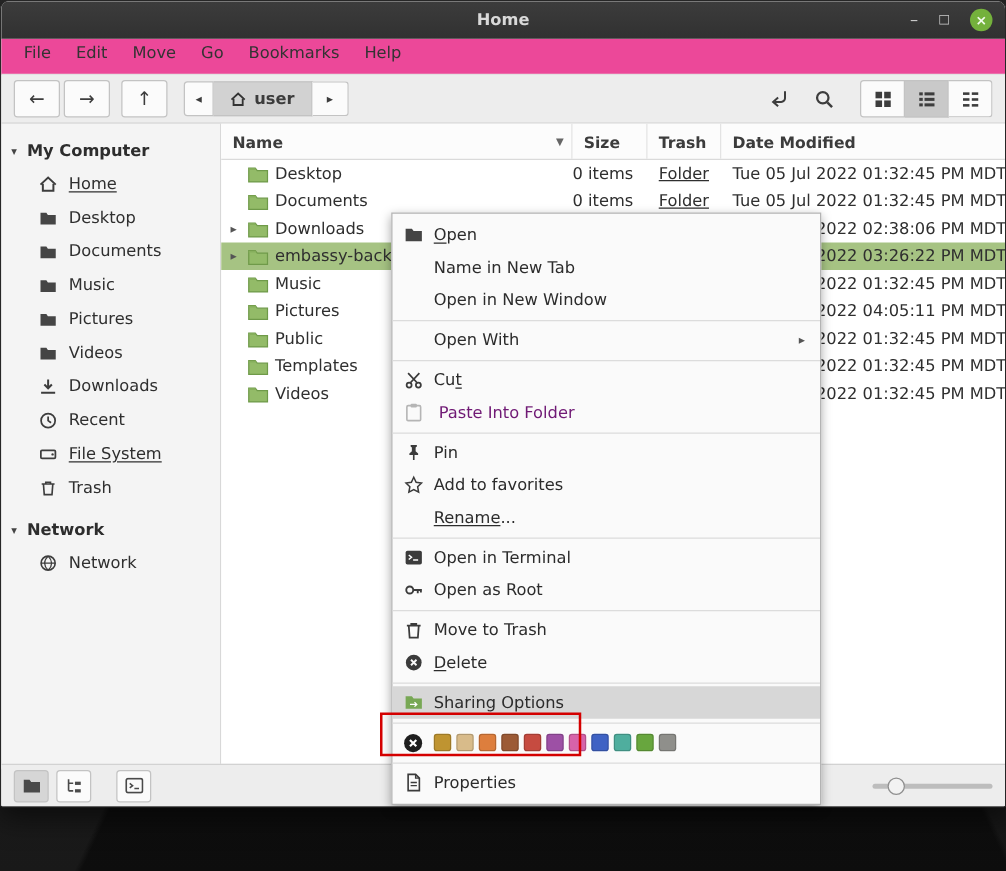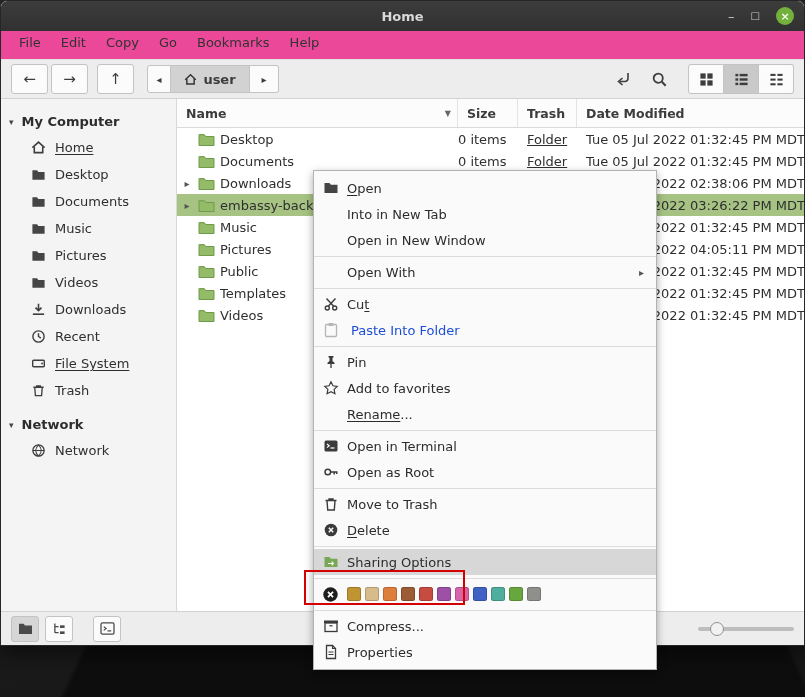--- a/index.html
+++ b/index.html
@@ -69,21 +69,21 @@
   .sbtn.active{background:#d6d6d6;}
   .sbtn.term{margin-left:14px;}
   .zoom{margin-left:auto;width:96px;height:20px;position:relative;display:flex;align-items:center;}
   .zoom .track{width:100%;height:4px;background:#bdbdbd;border-radius:2px;}
   .zoom .knob{position:absolute;left:12px;top:3px;width:14px;height:14px;border-radius:50%;background:#f2f2f2;border:1px solid #8f8f8f;box-sizing:border-box;}
   
   .cmenu{position:absolute;left:313px;top:170px;width:344px;background:#fafafa;border:1px solid #b3b3b3;
     box-shadow:0 3px 8px rgba(0,0,0,.35);box-sizing:border-box;padding:4px 0;z-index:10;}
   .mi{height:26px;display:flex;align-items:center;padding:0 8px;gap:8px;color:#2c2c2c;}
   .mi .mic{width:17px;display:flex;justify-content:center;}
-  .mi.disabled{color:#1d4ed8;gap:12px;}
+  .mi.disabled{color:#701a75;gap:12px;}
   .mi .subarrow{margin-left:auto;font-size:10px;color:#555;padding-right:4px;}
   .msep{height:1px;background:#dcdcdc;margin:2.5px 0;}
   .swatches{display:flex;gap:4px;align-items:center;}
   .sw{width:14px;height:14px;border-radius:2.5px;box-shadow:inset 0 0 0 1px rgba(0,0,0,.18);}
   u{text-underline-offset:2px;}
   
   .annotation{position:absolute;left:304px;top:570px;width:157px;height:31px;border:2px solid #d40000;z-index:20;pointer-events:none;}
 </style>
 </head>
 <body>
@@ -96,21 +96,21 @@
       <div class="win-controls">
         <span class="wbtn">–</span>
         <span class="wbtn max">□</span>
         <span class="wbtn close" style="background-color: rgb(116, 177, 60);">×</span>
       </div>
     </div>
 
     <div class="menubar">
       <span>File</span>
       <span>Edit</span>
-      <span>Copy</span>
+      <span>Move</span>
       <span>Go</span>
       <span>Bookmarks</span>
       <span>Help</span>
     </div>
 
     <div class="toolbar">
       <div class="tbtn">
           <span>←</span>
         </div>
       <div class="tbtn">
@@ -499,21 +499,21 @@
     <div class="mi">
       <span class="mic">
           <svg width="16" height="16" viewBox="0 0 16 16">
             <path d="M1.5 3h5l1.4 1.8h6.6V13H1.5z" fill="#444"></path>
           </svg>
         </span>
       <span><u>O</u><span>pen</span></span>
     </div>
     <div class="mi">
       <span class="mic"></span>
-      <span>Into in New Tab</span>
+      <span>Name in New Tab</span>
     </div>
     <div class="mi">
       <span class="mic"></span>
       <span>Open in New Window</span>
     </div>
     <div class="msep"></div>
     <div class="mi">
       <span class="mic"></span>
       <span>Open With</span>
       <span class="subarrow">▸</span>
@@ -627,30 +627,20 @@
         <span class="sw" style="background-color: rgb(63, 98, 196);"></span>
         <span class="sw" style="background-color: rgb(79, 174, 158);"></span>
         <span class="sw" style="background-color: rgb(104, 166, 62);"></span>
         <span class="sw" style="background-color: rgb(143, 143, 139);"></span>
       </span>
     </div>
     <div class="msep"></div>
     <div class="mi">
       <span class="mic">
           <svg width="16" height="16" viewBox="0 0 16 16">
-            <rect x="2" y="5" width="12" height="8.5" fill="none" stroke="#3b3b3b" stroke-width="1.3"></rect>
-            <rect x="1" y="2.5" width="14" height="2.5" fill="#3b3b3b"></rect>
-            <path d="M6.5 7.8h3" stroke="#3b3b3b" stroke-width="1.3"></path>
-          </svg>
-        </span>
-      <span>Compress...</span>
-    </div>
-    <div class="mi">
-      <span class="mic">
-          <svg width="16" height="16" viewBox="0 0 16 16">
             <path d="M3.5 1.5h6l3 3v10h-9z" fill="none" stroke="#3b3b3b" stroke-width="1.3"></path>
             <path d="M9.5 1.5v3h3" fill="none" stroke="#3b3b3b" stroke-width="1.1"></path>
             <path d="M5.5 8h5M5.5 10.5h5" stroke="#3b3b3b" stroke-width="1.1"></path>
           </svg>
         </span>
       <span>Properties</span>
     </div>
   </div>
 
   <div class="annotation" style="border-color: rgb(212, 0, 0);"></div>

